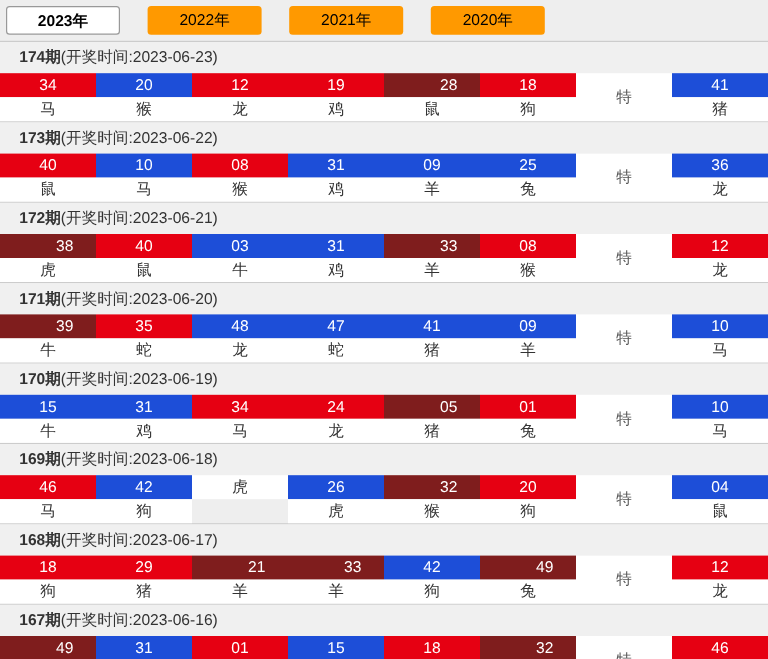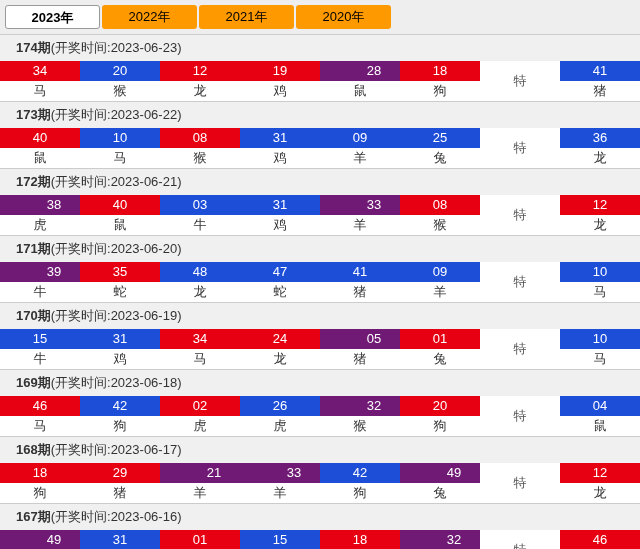--- a/index.html
+++ b/index.html
@@ -1,30 +1,30 @@
 <!DOCTYPE html>
 <html><head>
 <meta charset="utf-8">
 <style>
 *{box-sizing:border-box;margin:0;padding:0;}
 body{font-family:Arial,"Microsoft YaHei",sans-serif;font-size:13px;background:#eee;width:640px;position:relative;}
-.tabs{display:flex;gap:2px;padding:5px 5px;background:#eee;}
+.tabs{display:flex;gap:23px;padding:5px 5px;background:#eee;}
 .tab{flex:0 0 95px;height:24px;line-height:24px;text-align:center;border-radius:3px;font-size:13px;cursor:pointer;}
 .tab.active{background:#fff;color:#000;font-weight:bold;border:1px solid #999;}
 .tab.inactive{background:#ff9900;color:#000000;text-align:center;}
 .draw{border-top:1px solid #ccc;}
 .draw-header{background:#f0f0f0;color:#333;padding:4px 16px;font-size:13px;}
 .draw-header b{font-weight:bold;}
 .row{display:flex;}
 .cell{flex:1;display:flex;flex-direction:column;align-items:center;}
 .cell.special{justify-content:center;background:#fff;}
 .num{width:100%;height:20px;line-height:20px;text-align:center;font-weight:normal;color:#fff;font-size:13px;}
 .num.red{background:#e60012;}
 .num.blue{background:#1d4ed8;}
-.num.green{background:#701a75;padding-left:28px;}
+.num.green{background:#7f1d1d;padding-left:28px;}
 .label{width:100%;height:20px;line-height:20px;text-align:center;background:#fff;color:#333;font-size:13px;}
 .special-text{color:#555;background:#fff;width:100%;text-align:center;height:40px;line-height:40px;}
 </style>
 </head>
 <body>
 
 <div class="tabs" id="tabs">
     <div class="tab active">2023年</div>
     <div class="tab inactive">2022年</div>
     <div class="tab inactive">2021年</div>
@@ -216,21 +216,20 @@
       <div class="row">
         <div class="cell">
           <div class="num red">46</div>
           <div class="label">马</div>
         </div>
         <div class="cell">
           <div class="num blue">42</div>
           <div class="label">狗</div>
         </div>
         <div class="cell">
-          <div class="num red">02</div>
           <div class="label">虎</div>
         </div>
         <div class="cell">
           <div class="num blue">26</div>
           <div class="label">虎</div>
         </div>
         <div class="cell">
           <div class="num green">32</div>
           <div class="label">猴</div>
         </div>

